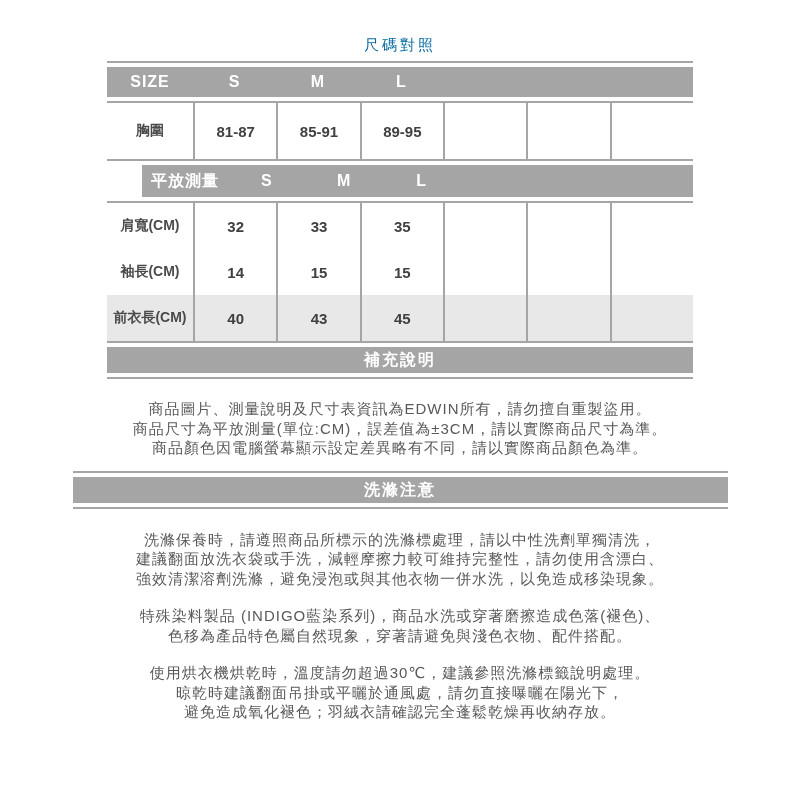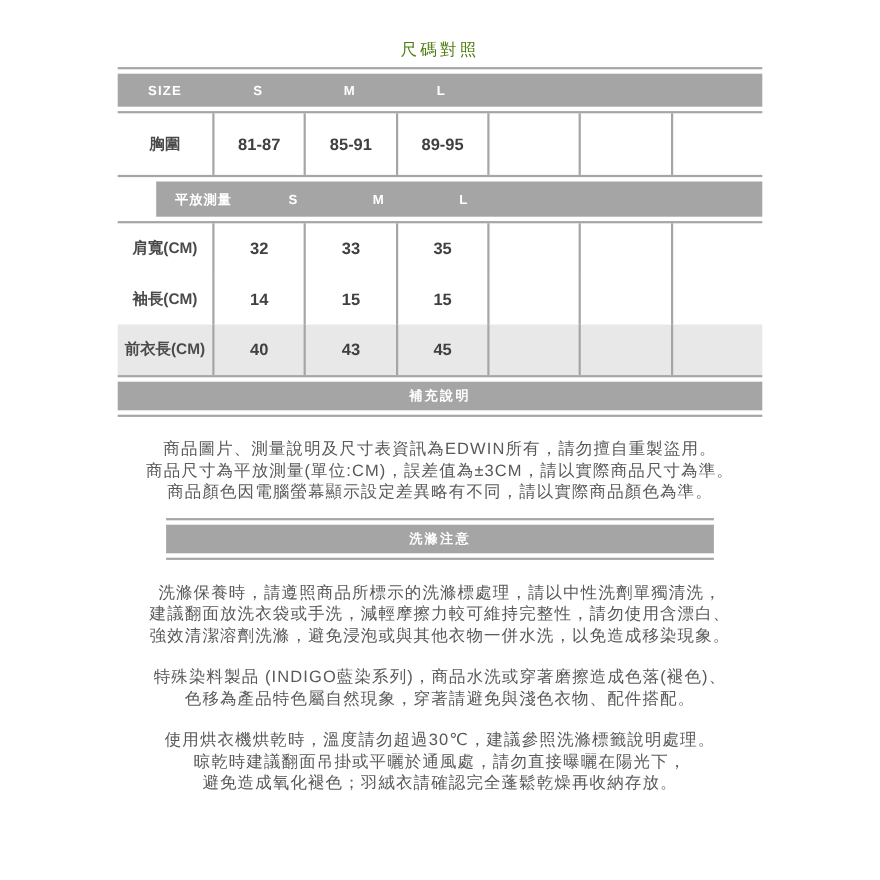--- a/index.html
+++ b/index.html
@@ -2,32 +2,32 @@
 <html><head>
 <meta charset="utf-8">
 <style>
   html,body{margin:0;padding:0;}
   body{
     width:800px;height:800px;background:#ffffff;overflow:hidden;
     font-family:"Liberation Sans","DejaVu Sans",sans-serif;
     -webkit-font-smoothing:antialiased;
   }
   .title{
-    padding-top:36px;text-align:center;font-size:15px;color:#4d7c0f;
+    padding-top:36px;text-align:center;font-size:15px;color:#0369a1;
     letter-spacing:3px;font-weight:400;
   }
   .tablewrap{width:586px;margin:6px auto 0 auto;}
-  .barsolo{width:498px;margin:13px auto 0 auto;}
+  .barsolo{width:655px;margin:13px auto 0 auto;}
   
   .barwrap{
     border-top:2px solid #a5a5a5;border-bottom:2px solid #a5a5a5;
     padding:4px 0;
   }
   .bar{
-    background:#a5a5a5;color:#ffffff;font-weight:bold;font-size:12px;
+    background:#a5a5a5;color:#ffffff;font-weight:bold;font-size:16px;
   }
   .bar.grid{
     display:grid;grid-template-columns:86px repeat(6,1fr);align-items:center;
   }
   .bar.h30{height:30px;}
   .bar.h32{height:32px;margin-left:35px;}
   .bar .c{text-align:center;letter-spacing:1px;}
   .bar.full{
     display:block;height:26px;line-height:26px;text-align:center;letter-spacing:2px;
   }

